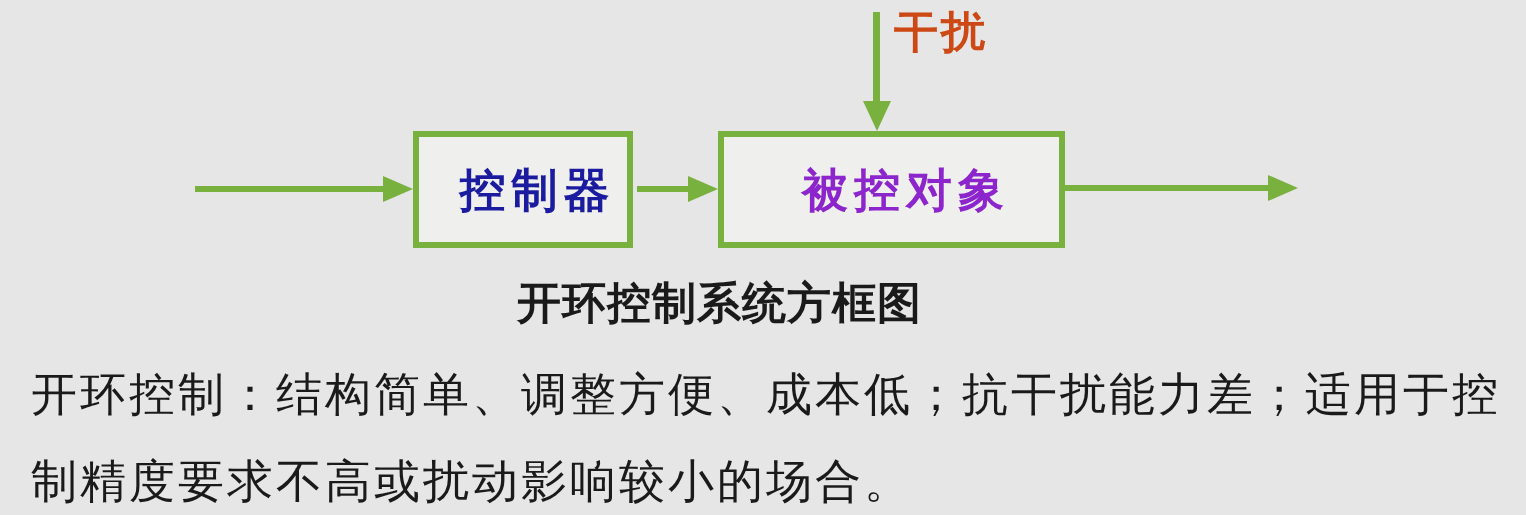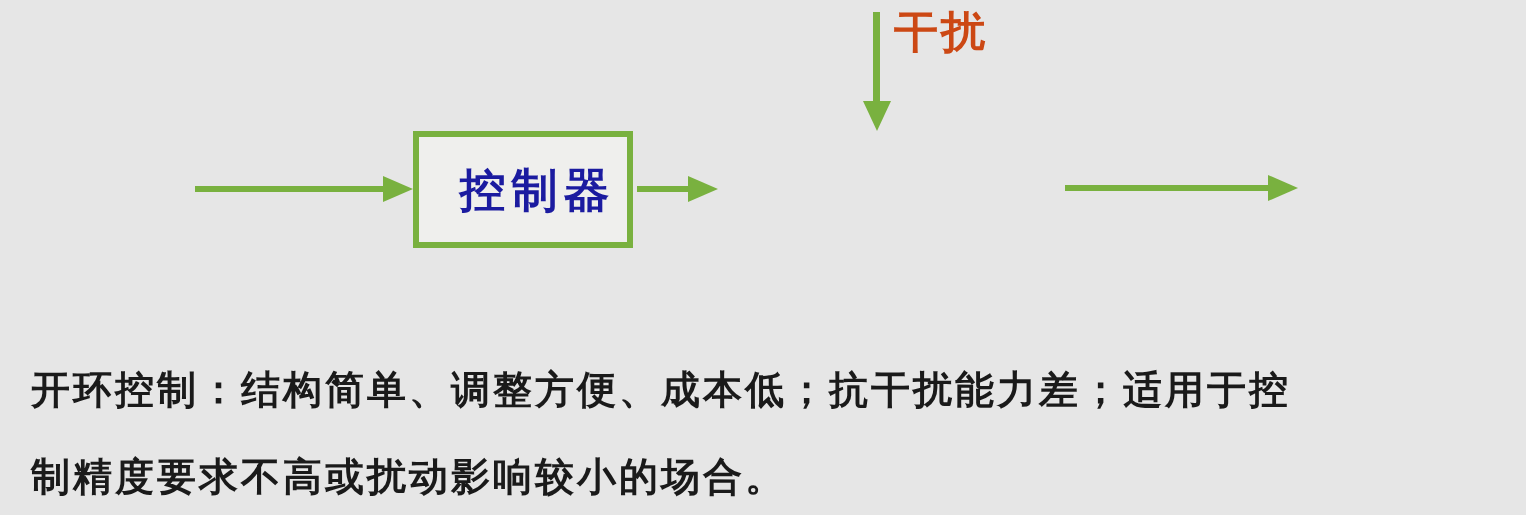--- a/index.html
+++ b/index.html
@@ -62,23 +62,23 @@
   }
   .caption {
     font-weight: bold;
     color: var(--body-text);
     font-size: 44px;
     letter-spacing: 1px;
     line-height: 1;
     white-space: nowrap;
   }
   .desc-line {
-    font-weight: bold;
+    font-weight: normal;
     color: var(--body-text);
-    font-size: 39px;
+    font-size: 46px;
     letter-spacing: 3px;
     line-height: 1.3;
     white-space: nowrap;
   }
 </style>
 </head>
 <body>
 
 <div class="abs" style="left:0;top:0;width:1526px;height:515px;">
 
@@ -97,26 +97,30 @@
 
   <div class="abs diagram-box" style="left:413px;top:131px;width:220px;height:117px;">
     <span class="box-label controller-label">控制器</span>
   </div>
 
   <div>
     <div class="abs arrow-line-h" style="left:637px;top:186px;width:52px;"></div>
     <div class="abs arrow-head-right" style="left:688px;top:176px;"></div>
   </div>
 
+  <div class="abs diagram-box" style="left:718px;top:131px;width:347px;height:117px;">
+    <span class="box-label plant-label">被控对象</span>
+  </div>
 
   <div>
     <div class="abs arrow-line-h" style="left:1065px;top:185px;width:204px;"></div>
     <div class="abs arrow-head-right" style="left:1268px;top:175px;"></div>
   </div>
 
 
+  <div class="abs caption" style="left:517px;top:281px;">开环控制系统方框图</div>
 
   <div>
     <div class="abs desc-line" style="left:31px;top:365px;">开环控制：结构简单、调整方便、成本低；抗干扰能力差；适用于控</div>
     <div class="abs desc-line" style="left:31px;top:452px;">制精度要求不高或扰动影响较小的场合。</div>
   </div>
 
 </div>
 
 </body></html>

